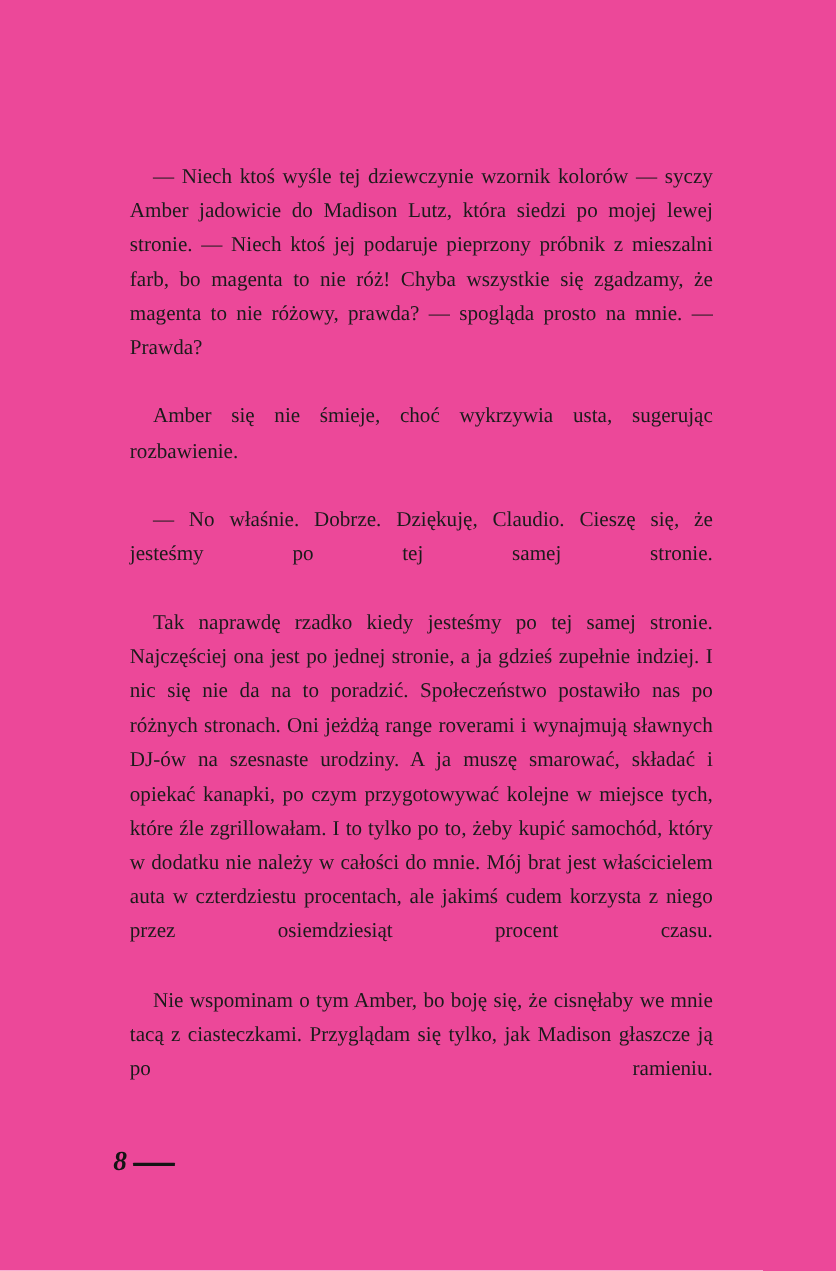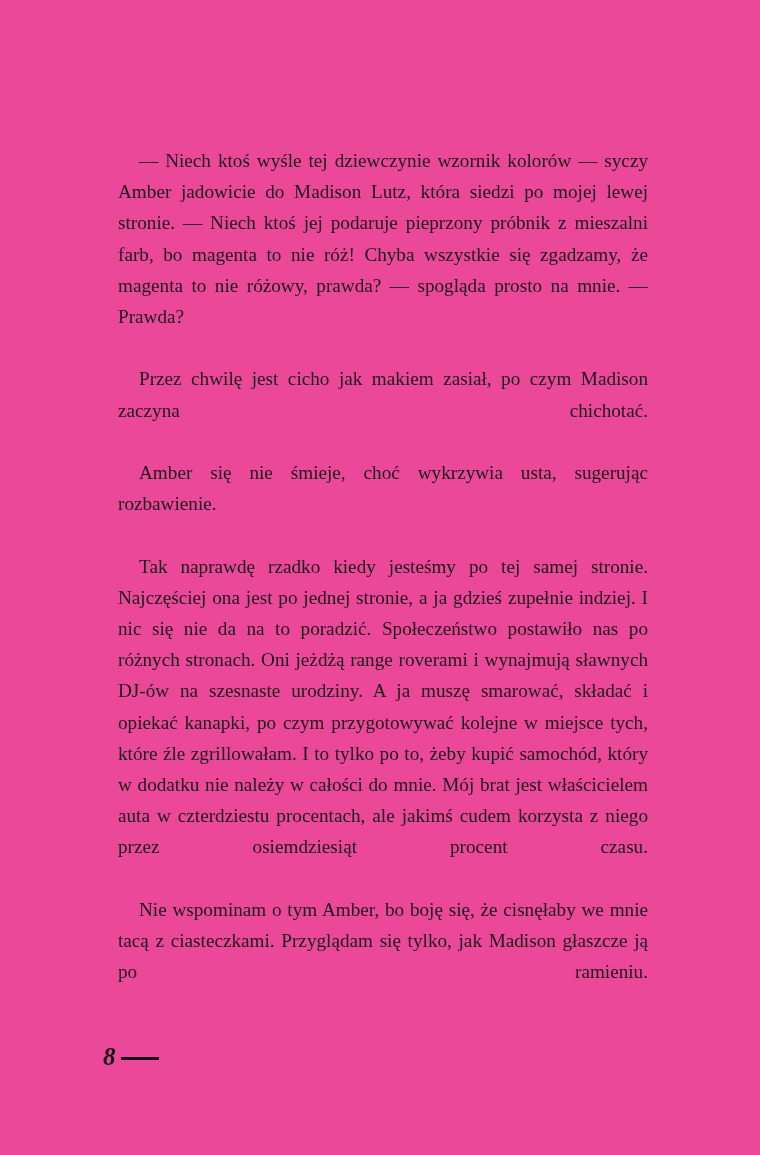--- a/index.html
+++ b/index.html
@@ -77,22 +77,22 @@
     margin-top: 4px;
   }
 </style>
 </head>
 <body>
 
 <div class="page">
 
   <div class="text-block">
     <p class="para">— Niech ktoś wyśle tej dziewczynie wzornik kolorów — syczy Amber jadowicie do Madison Lutz, która siedzi po mojej lewej stronie. — Niech ktoś jej podaruje pieprzony próbnik z mieszalni farb, bo magenta to nie róż! Chyba wszystkie się zgadzamy, że magenta to nie różowy, prawda? — spogląda prosto na mnie. — Prawda?</p>
-    <p class="para">Przez chwilę jest cicho jak makiem zasiał, po czym Madison zaczyna chichotać.</p>
     <p class="para">Amber się nie śmieje, choć wykrzywia usta, sugerując rozbawienie.</p>
+    <p class="para">— No właśnie. Dobrze. Dziękuję, Claudio. Cieszę się, że jesteśmy po tej samej stronie.</p>
     <p class="para">Tak naprawdę rzadko kiedy jesteśmy po tej samej stronie. Najczęściej ona jest po jednej stronie, a ja gdzieś zupełnie indziej. I nic się nie da na to poradzić. Społeczeństwo postawiło nas po różnych stronach. Oni jeżdżą range roverami i wynajmują sławnych DJ-ów na szesnaste urodziny. A ja muszę smarować, składać i opiekać kanapki, po czym przygotowywać kolejne w miejsce tych, które źle zgrillowałam. I to tylko po to, żeby kupić samochód, który w dodatku nie należy w całości do mnie. Mój brat jest właścicielem auta w czterdziestu procentach, ale jakimś cudem korzysta z niego przez osiemdziesiąt procent czasu.</p>
     <p class="para">Nie wspominam o tym Amber, bo boję się, że cisnęłaby we mnie tacą z ciasteczkami. Przyglądam się tylko, jak Madison głaszcze ją po ramieniu.</p>
   </div>
 
   <div class="folio">
     <span class="folio-number">8</span>
     <span class="folio-rule"></span>
   </div>
 
 </div>

